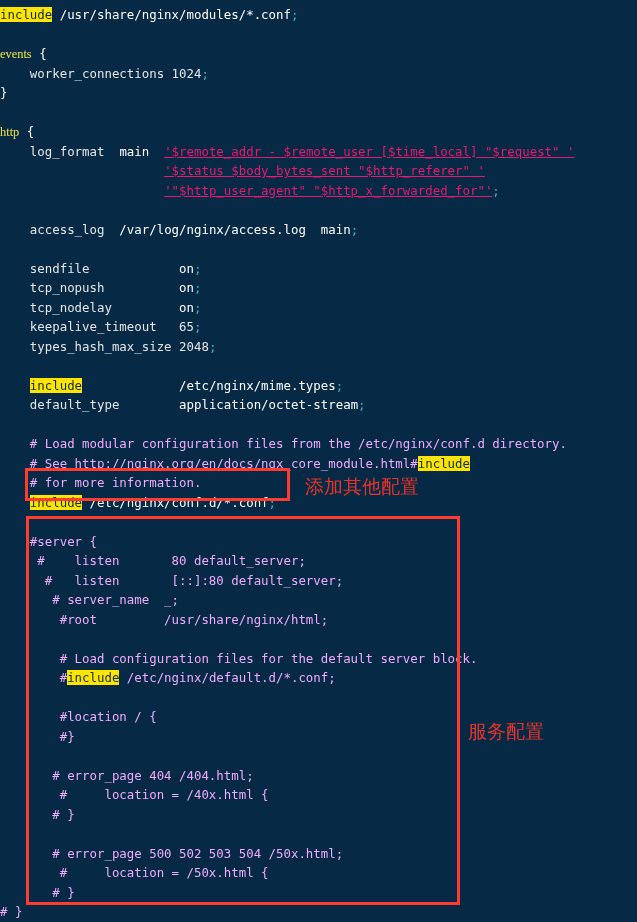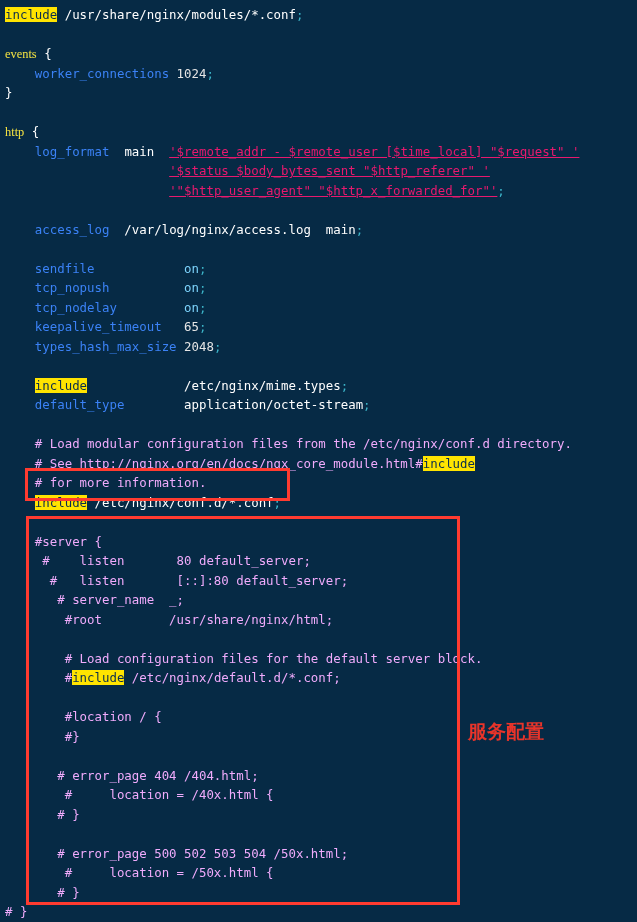--- a/index.html
+++ b/index.html
@@ -25,28 +25,28 @@
     top: 0;
     width: 637px;
     padding: 5px 0 0 0;
     box-sizing: border-box;
     font-size: 12.4px;
     line-height: 19.5px;
     white-space: pre;
     color: #ffffff;
     letter-spacing: 0px;
   }
-  .ln { display: block; height: 19.5px; padding-left: 5px; }
+  .ln { display: block; height: 19.5px; }
 
   
   .kw    { color: #f5e342; font-family: Liberation Serif, serif; }           
-  .dir   { color: #3b82f6; }           
+  .dir   { color: #e5e5e5; }           
   .val   { color: #ffffff; }           
   .num   { color: #e5e5e5; }
-  .on    { color: #7dd3fc; text-align: center; }           
+  .on    { color: #ffffff; text-align: center; }           
   .semi  { color: #3cb4c8; }
   .str   { color: #e8196e; text-decoration: underline; }           
   .cmt   { color: #f0abfc; }           
   .brace { color: #ffffff; }
   .hl    { background: #ffe400; color: #0a2d4d; }
 
   
   .box {
     position: absolute;
     border: 3px solid #ff3b30;
@@ -57,28 +57,29 @@
   #box-server  { left: 26px;  top: 516px; width: 434px; height: 389px; }
 
   .anno {
     position: absolute;
     color: #e8342a;
     font-family: "DejaVu Sans", "Liberation Sans", sans-serif;
     font-size: 19px;
     white-space: nowrap;
   }
   #anno-include { left: 305px; top: 474px; }
-  #anno-server  { left: 468px; top: 719px; font-weight: bold; }
+  #anno-server  { left: 468px; top: 719px; }
 </style>
 </head>
 <body>
 
 <div id="screen">
 
   <div class="code" id="code-body"><span class="ln"><span class="hl">include</span><span class="val"> /usr/share/nginx/modules/*.conf</span><span class="semi">;</span></span><span class="ln">&nbsp;</span><span class="ln"><span class="kw">events</span><span class="val"> </span><span class="brace">{</span></span><span class="ln"><span class="val">    </span><span class="dir">worker_connections</span><span class="val"> </span><span class="num">1024</span><span class="semi">;</span></span><span class="ln"><span class="brace">}</span></span><span class="ln">&nbsp;</span><span class="ln"><span class="kw">http</span><span class="val"> </span><span class="brace">{</span></span><span class="ln"><span class="val">    </span><span class="dir">log_format</span><span class="val">  </span><span class="val">main</span><span class="val">  </span><span class="str">'$remote_addr - $remote_user [$time_local] "$request" '</span></span><span class="ln"><span class="val">                      </span><span class="str">'$status $body_bytes_sent "$http_referer" '</span></span><span class="ln"><span class="val">                      </span><span class="str">'"$http_user_agent" "$http_x_forwarded_for"'</span><span class="semi">;</span></span><span class="ln">&nbsp;</span><span class="ln"><span class="val">    </span><span class="dir">access_log</span><span class="val">  /var/log/nginx/access.log  main</span><span class="semi">;</span></span><span class="ln">&nbsp;</span><span class="ln"><span class="val">    </span><span class="dir">sendfile</span><span class="val">            </span><span class="on">on</span><span class="semi">;</span></span><span class="ln"><span class="val">    </span><span class="dir">tcp_nopush</span><span class="val">          </span><span class="on">on</span><span class="semi">;</span></span><span class="ln"><span class="val">    </span><span class="dir">tcp_nodelay</span><span class="val">         </span><span class="on">on</span><span class="semi">;</span></span><span class="ln"><span class="val">    </span><span class="dir">keepalive_timeout</span><span class="val">   </span><span class="num">65</span><span class="semi">;</span></span><span class="ln"><span class="val">    </span><span class="dir">types_hash_max_size</span><span class="val"> </span><span class="num">2048</span><span class="semi">;</span></span><span class="ln">&nbsp;</span><span class="ln"><span class="val">    </span><span class="hl">include</span><span class="val">             /etc/nginx/mime.types</span><span class="semi">;</span></span><span class="ln"><span class="val">    </span><span class="dir">default_type</span><span class="val">        application/octet-stream</span><span class="semi">;</span></span><span class="ln">&nbsp;</span><span class="ln"><span class="cmt">    # Load modular configuration files from the /etc/nginx/conf.d directory.</span></span><span class="ln"><span class="cmt">    # See http://nginx.org/en/docs/ngx_core_module.html#</span><span class="hl">include</span></span><span class="ln"><span class="cmt">    # for more information.</span></span><span class="ln"><span class="val">    </span><span class="hl">include</span><span class="val"> /etc/nginx/conf.d/*.conf</span><span class="semi">;</span></span><span class="ln">&nbsp;</span><span class="ln"><span class="cmt">    #server {</span></span><span class="ln"><span class="cmt">     #    listen       80 default_server;</span></span><span class="ln"><span class="cmt">      #   listen       [::]:80 default_server;</span></span><span class="ln"><span class="cmt">       # server_name  _;</span></span><span class="ln"><span class="cmt">        #root         /usr/share/nginx/html;</span></span><span class="ln">&nbsp;</span><span class="ln"><span class="cmt">        # Load configuration files for the default server block.</span></span><span class="ln"><span class="cmt">        #</span><span class="hl">include</span><span class="cmt"> /etc/nginx/default.d/*.conf;</span></span><span class="ln">&nbsp;</span><span class="ln"><span class="cmt">        #location / {</span></span><span class="ln"><span class="cmt">        #}</span></span><span class="ln">&nbsp;</span><span class="ln"><span class="cmt">       # error_page 404 /404.html;</span></span><span class="ln"><span class="cmt">        #     location = /40x.html {</span></span><span class="ln"><span class="cmt">       # }</span></span><span class="ln">&nbsp;</span><span class="ln"><span class="cmt">       # error_page 500 502 503 504 /50x.html;</span></span><span class="ln"><span class="cmt">        #     location = /50x.html {</span></span><span class="ln"><span class="cmt">       # }</span></span><span class="ln"><span class="cmt"># }</span></span></div>
 
   <div class="box" id="box-include"></div>
   <div class="box" id="box-server"></div>
 
+  <div class="anno" id="anno-include">添加其他配置</div>
 
   <div class="anno" id="anno-server">服务配置</div>
 
 </div>
 
 </body></html>

